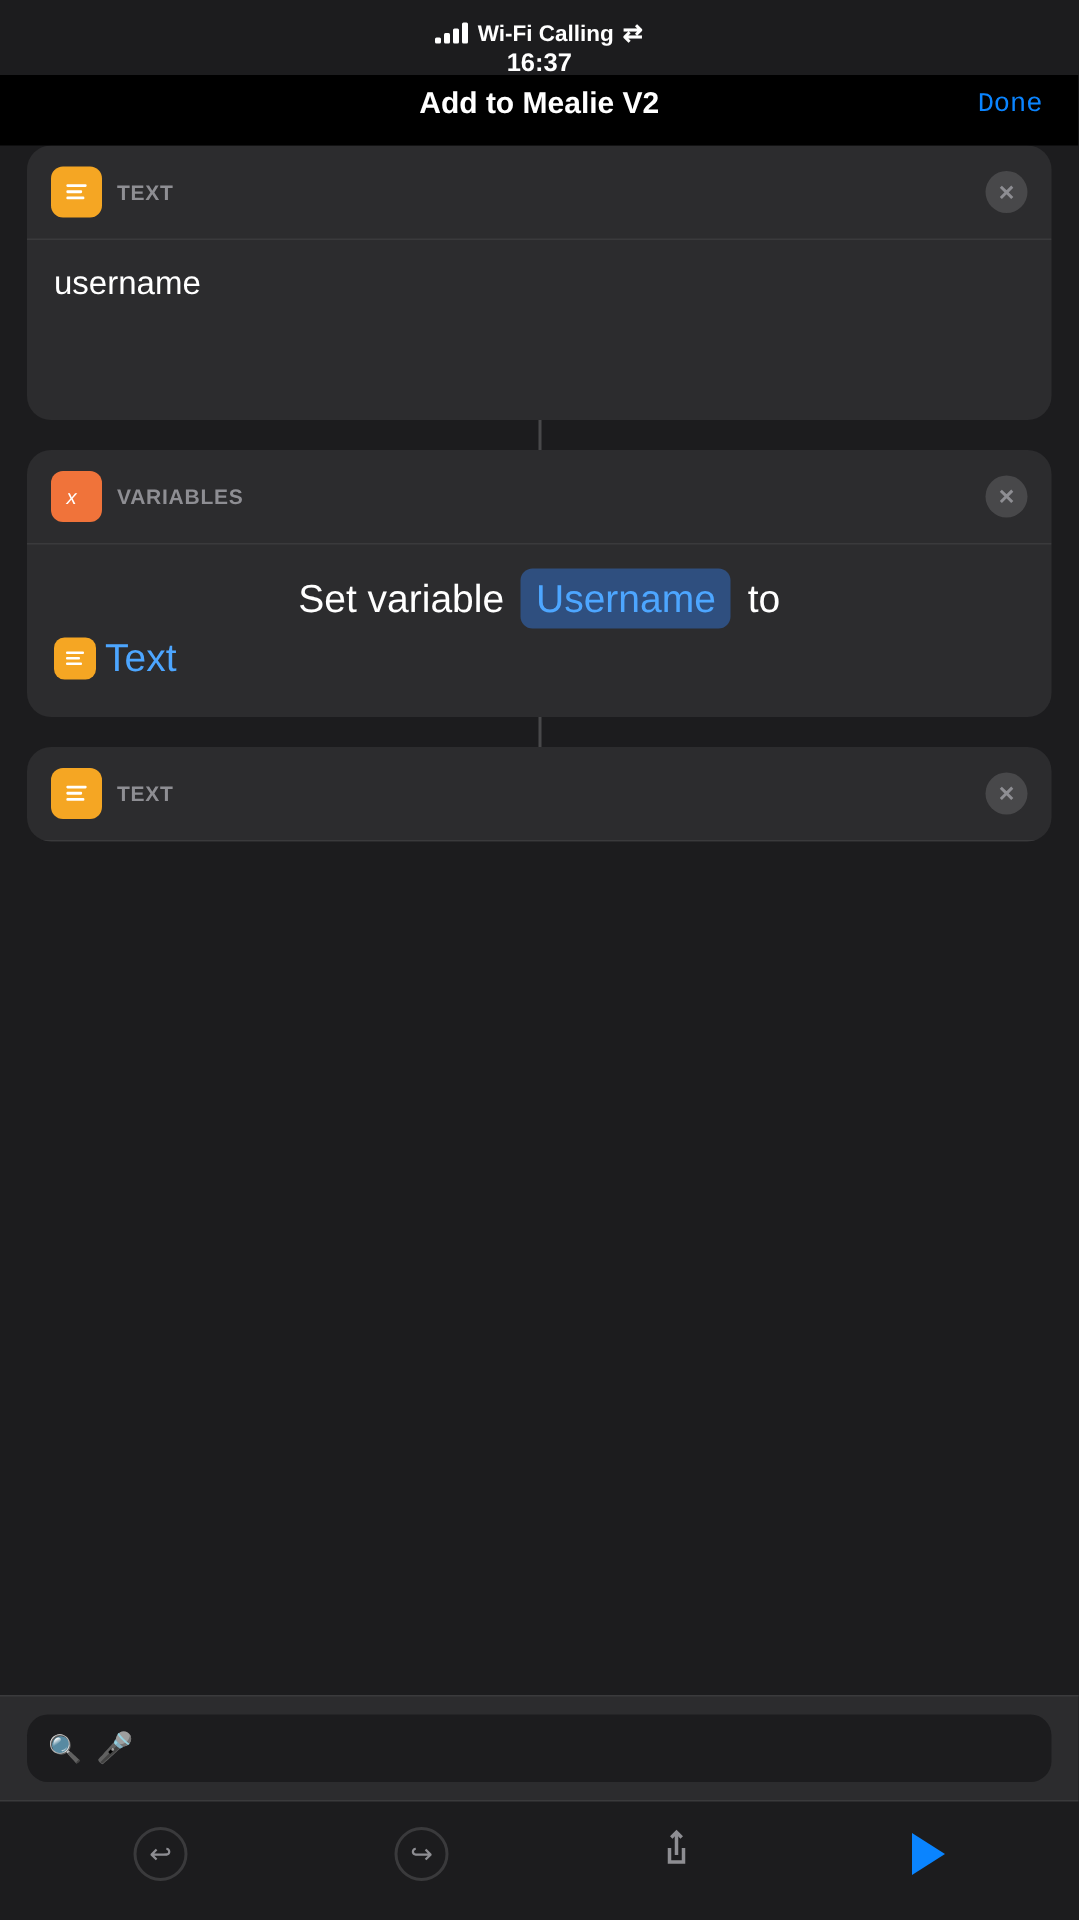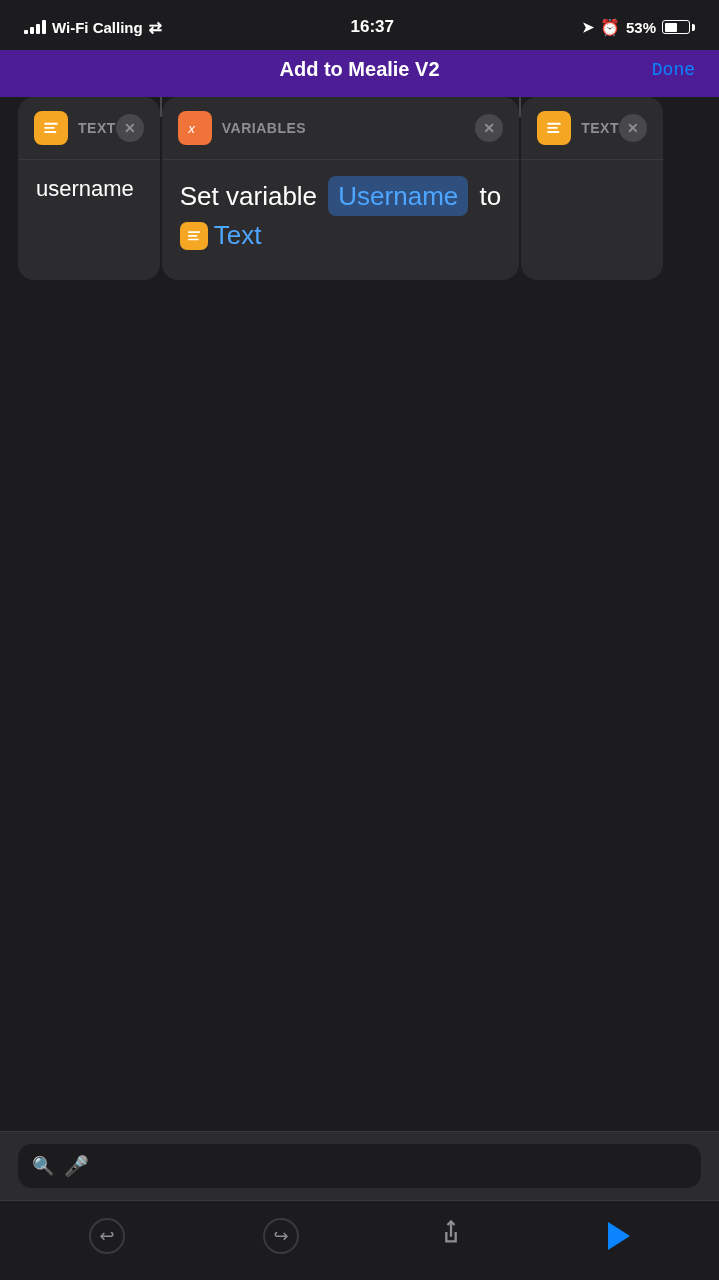--- a/index.html
+++ b/index.html
@@ -15,20 +15,21 @@
     }
 
     
     .status-bar {
       display: flex;
       justify-content: space-between;
       align-items: center;
       padding: 12px 24px 8px;
       height: 50px;
       background: #1c1c1e;
+      flex-direction: column;
     }
     .status-left {
       display: flex;
       align-items: center;
       gap: 6px;
       font-size: 15px;
       font-weight: 600;
     }
     .signal-bars {
       display: flex;
@@ -88,42 +89,42 @@
       margin-left: 1px;
     }
 
     
     .nav-header {
       display: flex;
       justify-content: center;
       align-items: center;
       padding: 8px 24px 16px;
       position: relative;
-      background: #4c1d95;
+      background: #000000;
     }
     .nav-title {
       font-size: 20px;
       font-weight: 700;
       color: #ffffff;
     }
     .nav-done {
       position: absolute;
       right: 24px;
       font-size: 18px;
       font-weight: 400;
       color: #0a84ff;
       cursor: pointer;
       font-family: Liberation Mono, monospace;
     }
 
     
     .content {
       padding: 0 18px;
       display: flex;
-      flex-direction: row;
+      flex-direction: column;
       gap: 0;
     }
 
     
     .card {
       background: #2c2c2e;
       border-radius: 16px;
       overflow: hidden;
       margin-bottom: 0;
     }
@@ -208,20 +209,21 @@
 
     
     .variables-body {
       padding: 16px 18px 24px;
     }
     .set-variable-text {
       font-size: 26px;
       font-weight: 400;
       color: #ffffff;
       line-height: 1.4;
+      text-align: center;
     }
     .var-chip {
       display: inline-block;
       background: #2f4f7f;
       color: #4da6ff;
       border-radius: 8px;
       padding: 2px 10px;
       font-size: 26px;
       font-weight: 400;
       margin: 0 4px;

